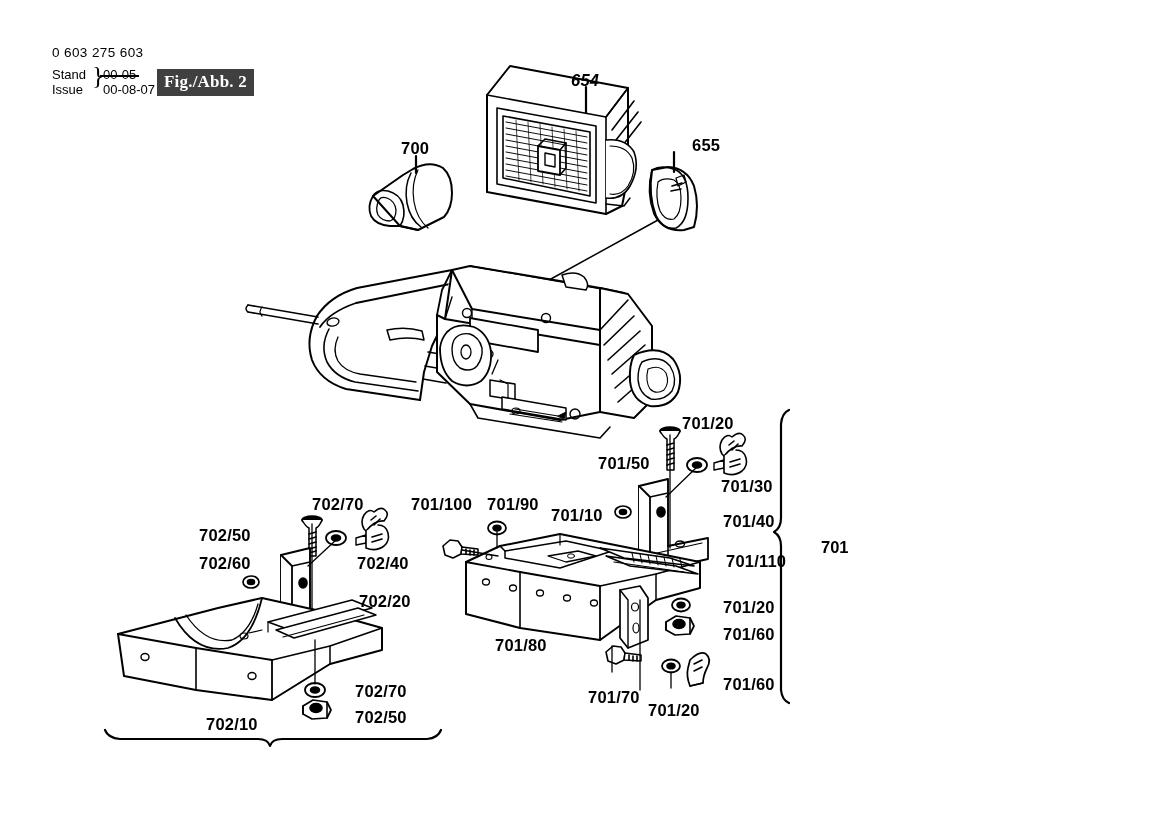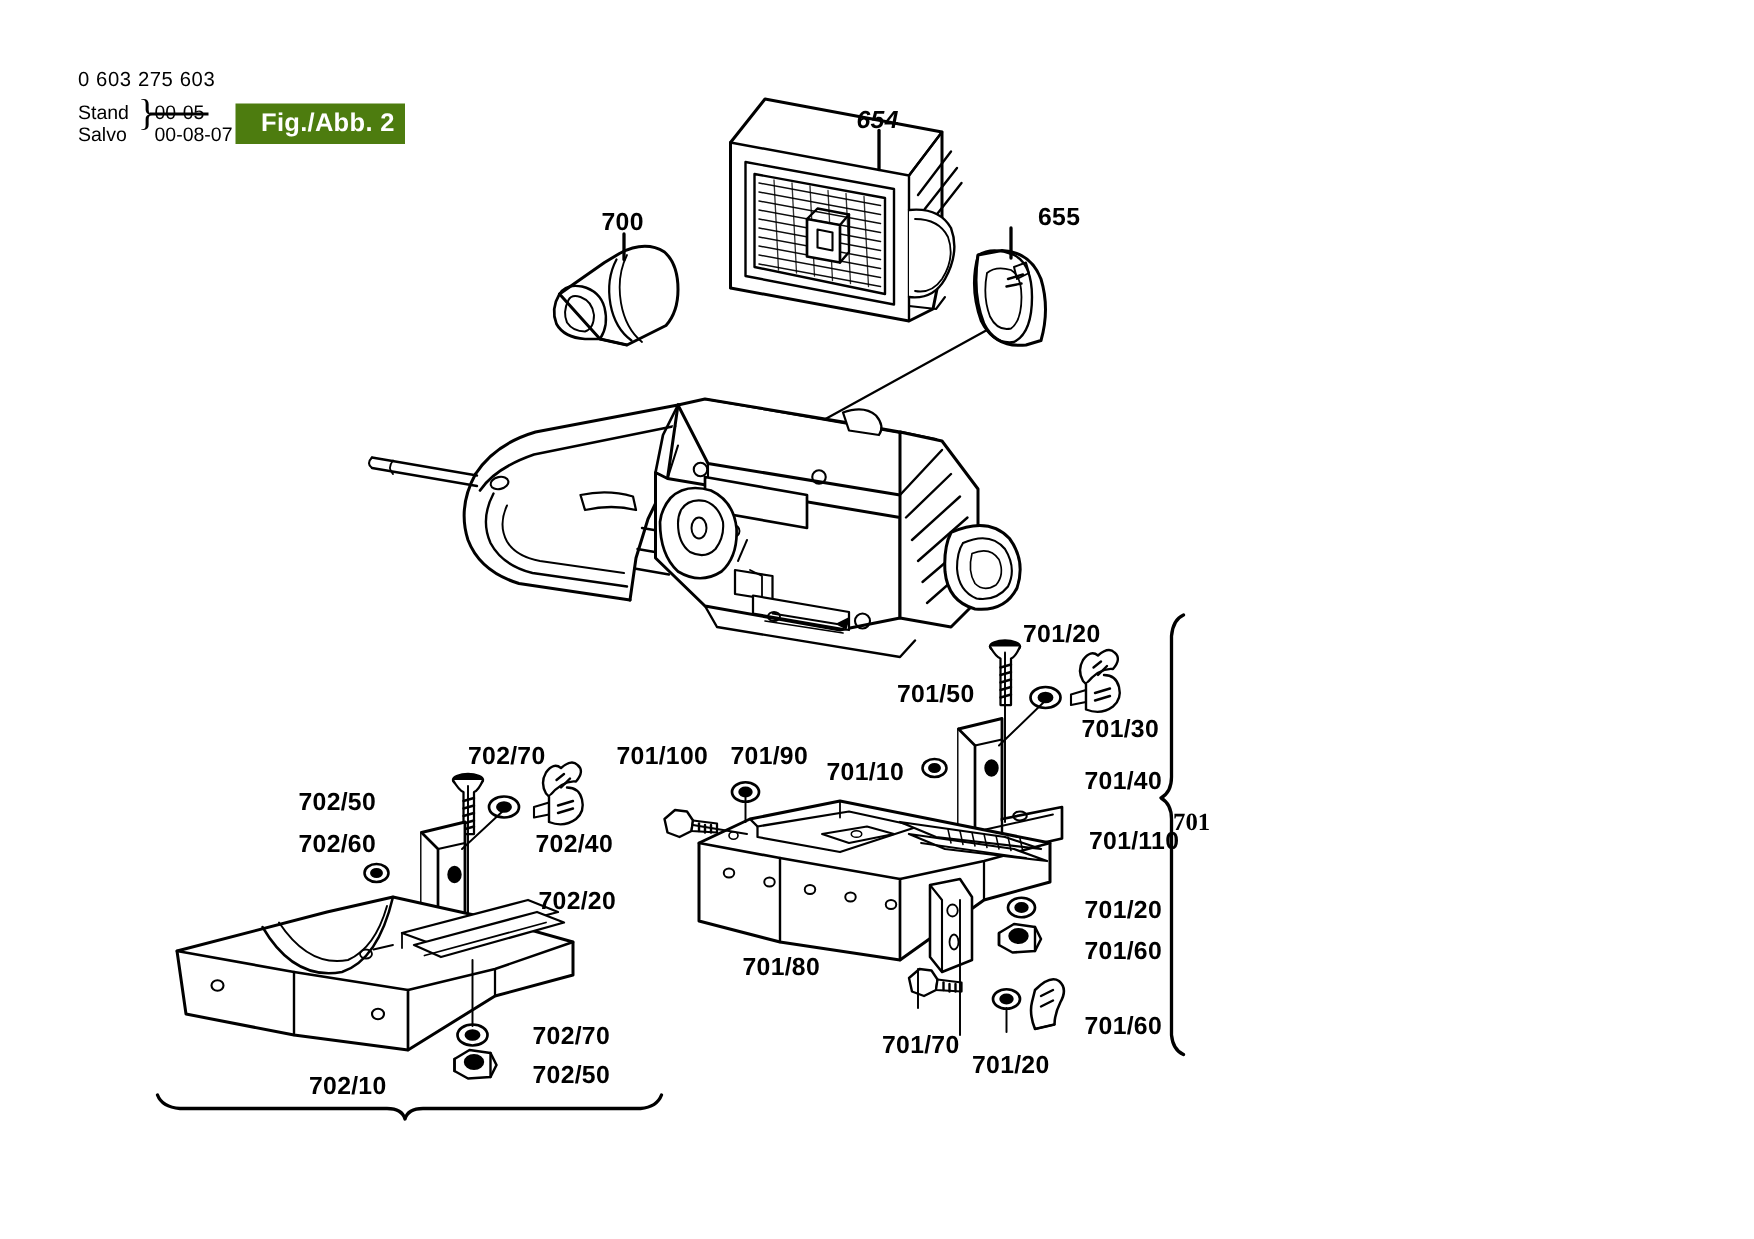--- a/index.html
+++ b/index.html
@@ -58,27 +58,28 @@
   .brace-glyph {
     position: absolute;
     left: 92px; top: 63px;
     font-size: 25px;
     line-height: 25px;
     font-family: "Liberation Serif", serif;
   }
   .fig-badge {
     position: absolute;
     left: 157px; top: 69px;
-    background: #4d7c0f;
+    background: #404040;
     color: #ffffff;
     font-size: 17px;
     font-weight: bold;
-    padding: 3px 7px 4px 17px;
+    padding: 3px 7px 4px 7px;
     letter-spacing: 0.2px;
     white-space: nowrap;
+    font-family: Liberation Serif, serif;
   }
   
   .callout {
     position: absolute;
     font-size: 16.5px;
     font-weight: bold;
     white-space: nowrap;
     letter-spacing: 0.2px;
   }
   .group-label {
@@ -106,21 +107,21 @@
 </style>
 </head>
 <body>
 
 <div id="sheet">
 
   <div class="hdr-partno">0 603 275 603</div>
 
   <div class="hdr-words">
     <div>Stand</div>
-    <div>Salvo</div>
+    <div>Issue</div>
   </div>
 
   <div class="brace-glyph">}</div>
 
   <div class="hdr-dates">
     <div><span class="date-old">00-05</span></div>
     <div>00-08-07</div>
   </div>
 
   <div class="fig-badge">Fig./Abb. 2</div>
@@ -502,18 +503,18 @@
       <div class="callout" style="left: 312px; top: 495px;">702/70</div>
       <div class="callout" style="left: 199px; top: 526px;">702/50</div>
       <div class="callout" style="left: 357px; top: 554px;">702/40</div>
       <div class="callout" style="left: 199px; top: 554px;">702/60</div>
       <div class="callout" style="left: 359px; top: 592px;">702/20</div>
       <div class="callout" style="left: 355px; top: 682px;">702/70</div>
       <div class="callout" style="left: 355px; top: 708px;">702/50</div>
       <div class="callout" style="left: 206px; top: 715px;">702/10</div>
     </div>
   <div id="group-layer">
-      <div class="group-label" style="left: 782px; top: 538px; font-family: Liberation Serif, serif;">701</div>
+      <div class="group-label" style="left: 821px; top: 538px;">701</div>
       <div class="group-label" style="left: 245px; top: 788px; margin-top: 46px;">702</div>
     </div>
 
 
 </div>
 
 </body></html>

